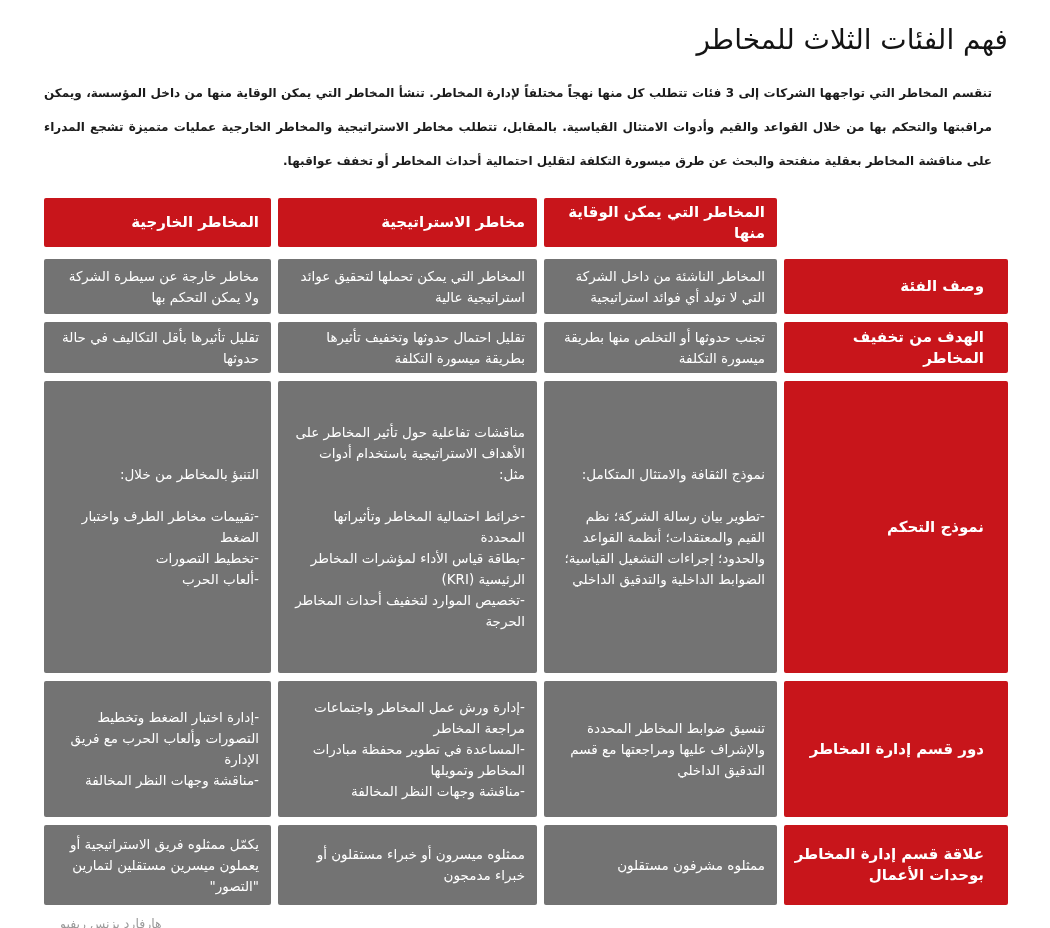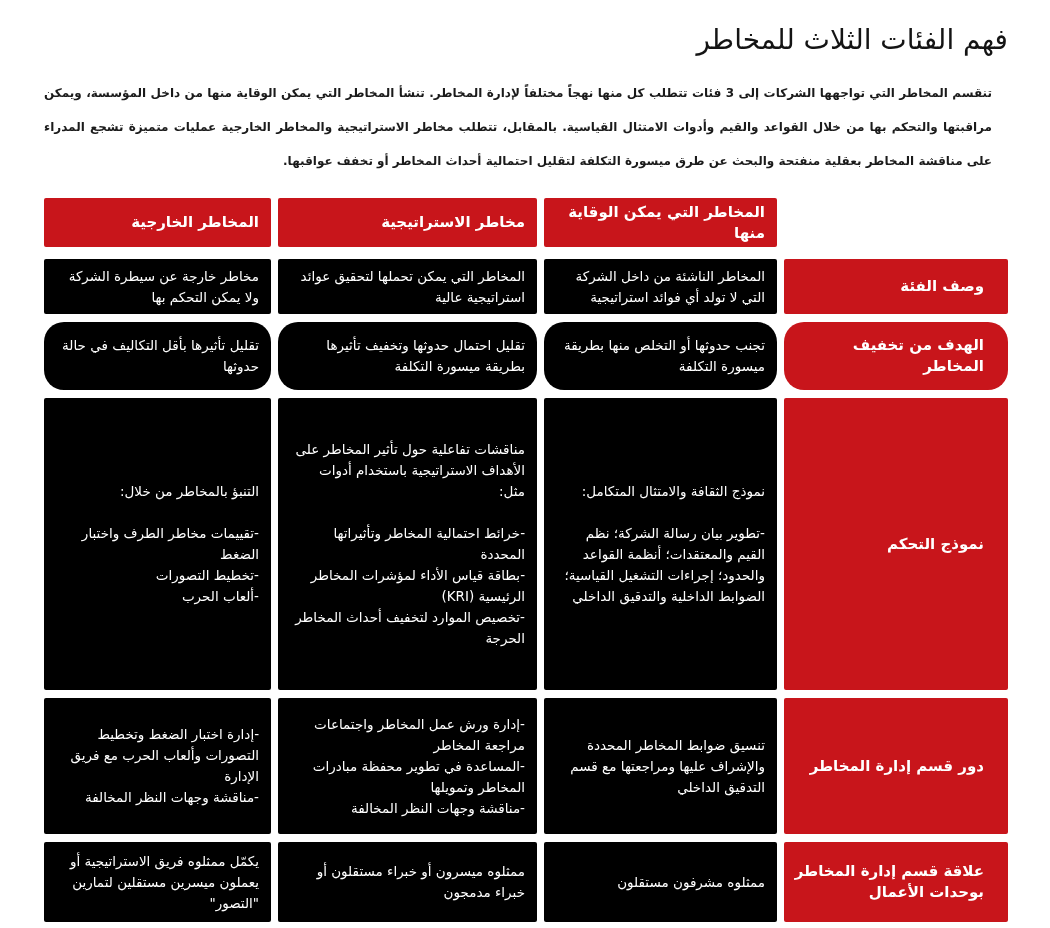--- a/index.html
+++ b/index.html
@@ -27,26 +27,26 @@
     box-sizing:border-box;border-radius:2px;overflow:hidden;
     display:flex;align-items:center;
     color:#ffffff;text-align:right;
   }
   .c-label{width:224px;flex:0 0 224px;}
   .c-prev{width:233px;flex:0 0 233px;}
   .c-strat{width:259px;flex:0 0 259px;}
   .c-ext{width:227px;flex:0 0 227px;}
   .red{background:#C8151B;font-weight:700;font-size:15px;line-height:21px;padding:6px 24px 6px 4px;}
   .hdrcell{padding:6px 12px;}
-  .green{background:#000000;font-weight:400;font-size:13.5px;line-height:21px;padding:8px 12px;}
+  .green{background:#737373;font-weight:400;font-size:13.5px;line-height:21px;padding:8px 12px;}
   .cell .txt{white-space:pre-line;width:100%;}
   .spacer{background:transparent;}
   .h-hdr{height:49px;}
   .h-r1{height:55px;}
-  .h-r2{height:68px;border-radius:20px;}
+  .h-r2{height:51px;}
   .h-r3{height:292px;}
   .h-r4{height:136px;}
   .h-r5{height:80px;}
   .credit{
     margin:11px 0 0 0;text-align:left;
     padding-left:16px;
     font-size:12.5px;color:#9b9b9b;font-weight:400;
   }
 </style>
 </head>

